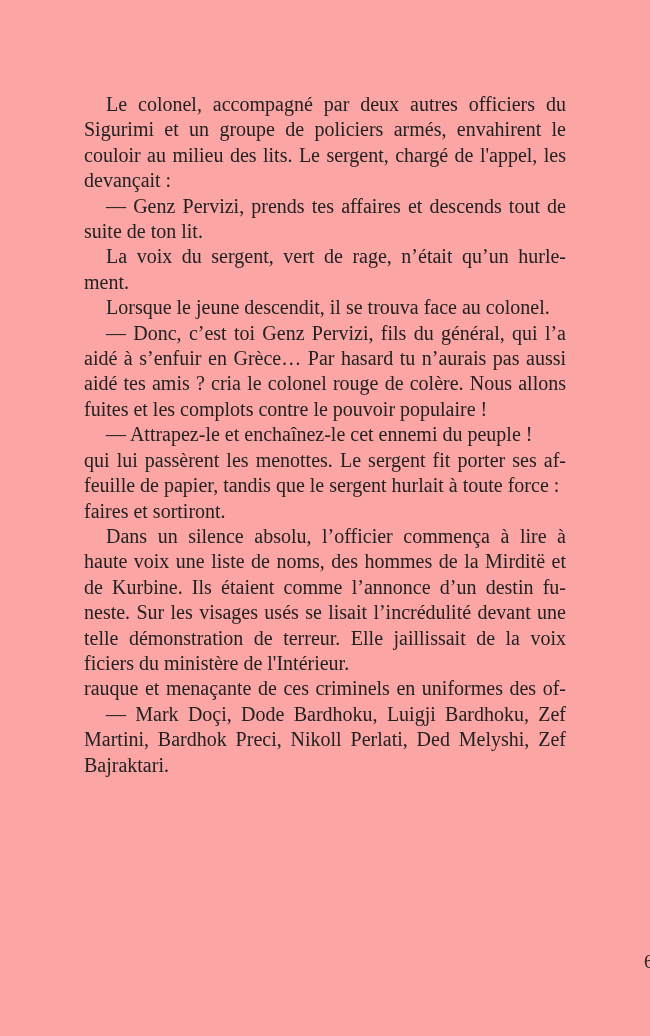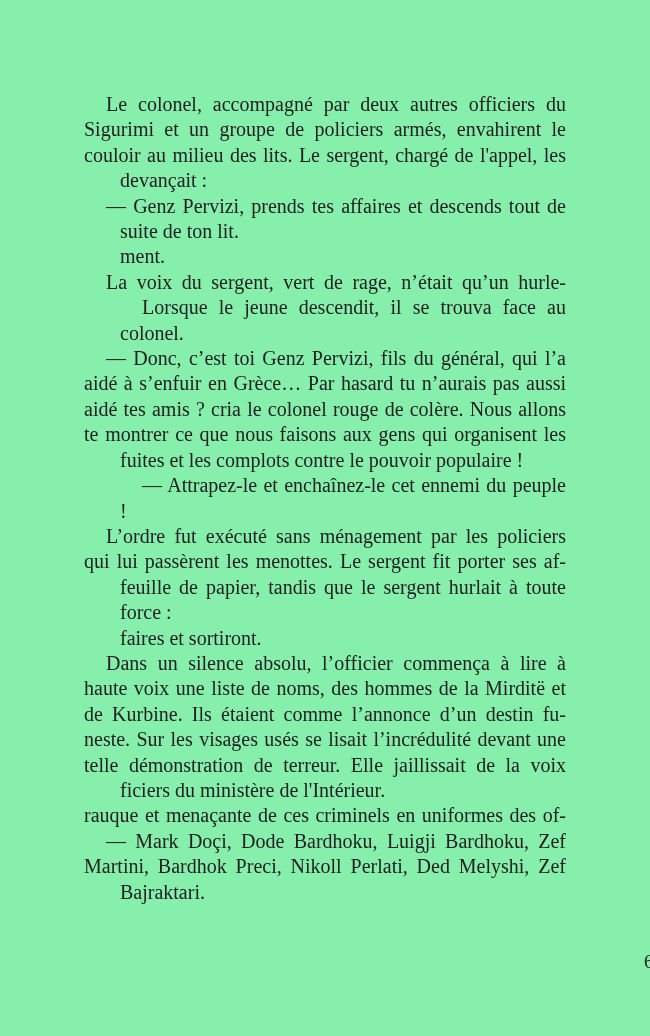--- a/index.html
+++ b/index.html
@@ -4,21 +4,21 @@
 <style>
   html, body {
     margin: 0;
     padding: 0;
     background: #ffffff;
   }
   .page {
     position: relative;
     width: 650px;
     height: 1036px;
-    background: #86efac;
+    background: #fca5a5;
     font-family: "Liberation Serif", serif;
     color: #222222;
     overflow: hidden;
   }
   .text-block {
     position: absolute;
     left: 84px;
     top: 92px;
     width: 482px;
     font-size: 20px;
@@ -27,21 +27,20 @@
   .paragraph {
     margin: 0;
     padding: 0;
   }
   .line {
     text-align: justify;
     text-align-last: justify;
   }
   .line.last {
     text-align-last: left;
-    margin-left: 36px;
   }
   .line.first {
     text-indent: 22px;
   }
   .page-number {
     position: absolute;
     top: 951px;
     left: 13px;
     width: 100%;
     text-align: right;
@@ -58,38 +57,36 @@
         <div class="line first">Le colonel, accompagné par deux autres officiers du</div>
         <div class="line">Sigurimi et un groupe de policiers armés, envahirent le</div>
         <div class="line">couloir au milieu des lits. Le sergent, chargé de l'appel, les</div>
         <div class="line last">devançait :</div>
       </div>
       <div class="paragraph dialogue">
         <div class="line first">— Genz Pervizi, prends tes affaires et descends tout de</div>
         <div class="line last">suite de ton lit.</div>
       </div>
       <div class="paragraph prose">
+        <div class="line first">La voix du sergent, vert de rage, n’était qu’un hurle-</div>
         <div class="line last">ment.</div>
-        <div class="line first">La voix du sergent, vert de rage, n’était qu’un hurle-</div>
       </div>
       <div class="paragraph prose">
         <div class="line first last">Lorsque le jeune descendit, il se trouva face au colonel.</div>
       </div>
       <div class="paragraph dialogue">
         <div class="line first">— Donc, c’est toi Genz Pervizi, fils du général, qui l’a</div>
         <div class="line">aidé à s’enfuir en Grèce… Par hasard tu n’aurais pas aussi</div>
         <div class="line">aidé tes amis ? cria le colonel rouge de colère. Nous allons</div>
-        <div class="line">te montrer ce que nous faisons aux gens qui organisent les</div>
         <div class="line last">fuites et les complots contre le pouvoir populaire !</div>
       </div>
       <div class="paragraph dialogue">
         <div class="line first last">— Attrapez-le et enchaînez-le cet ennemi du peuple !</div>
       </div>
       <div class="paragraph prose">
-        <div class="line first">L’ordre fut exécuté sans ménagement par les policiers</div>
         <div class="line">qui lui passèrent les menottes. Le sergent fit porter ses af-</div>
         <div class="line last">feuille de papier, tandis que le sergent hurlait à toute force :</div>
       </div>
       <div class="paragraph dialogue">
         <div class="line last">faires et sortiront.</div>
       </div>
       <div class="paragraph prose">
         <div class="line first">Dans un silence absolu, l’officier commença à lire à</div>
         <div class="line">haute voix une liste de noms, des hommes de la Mirditë et</div>
         <div class="line">de Kurbine. Ils étaient comme l’annonce d’un destin fu-</div>

